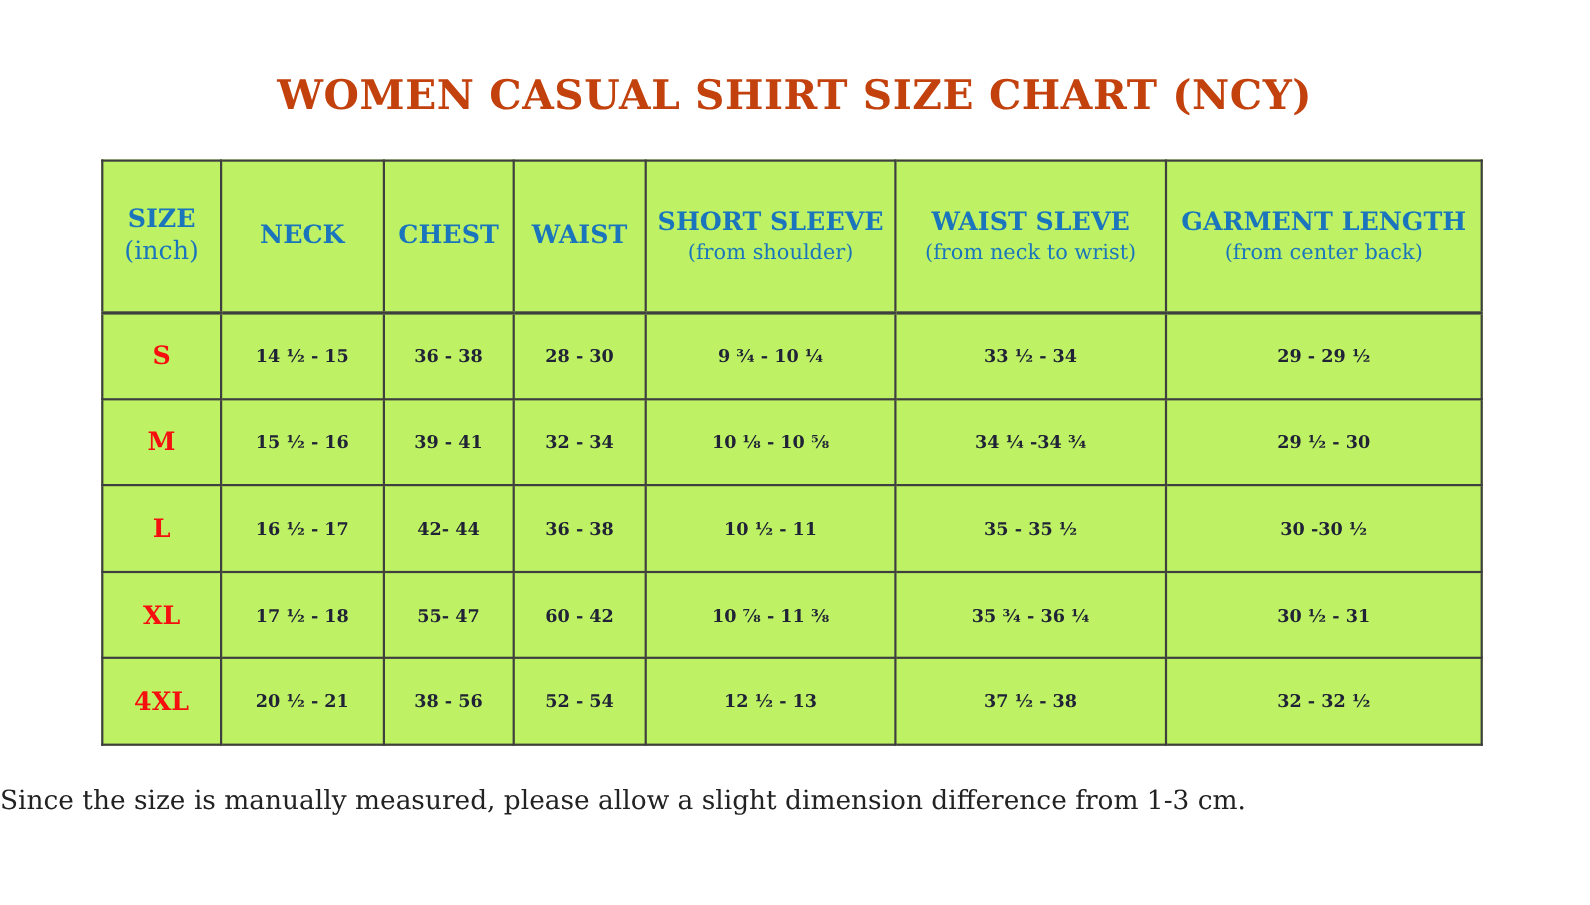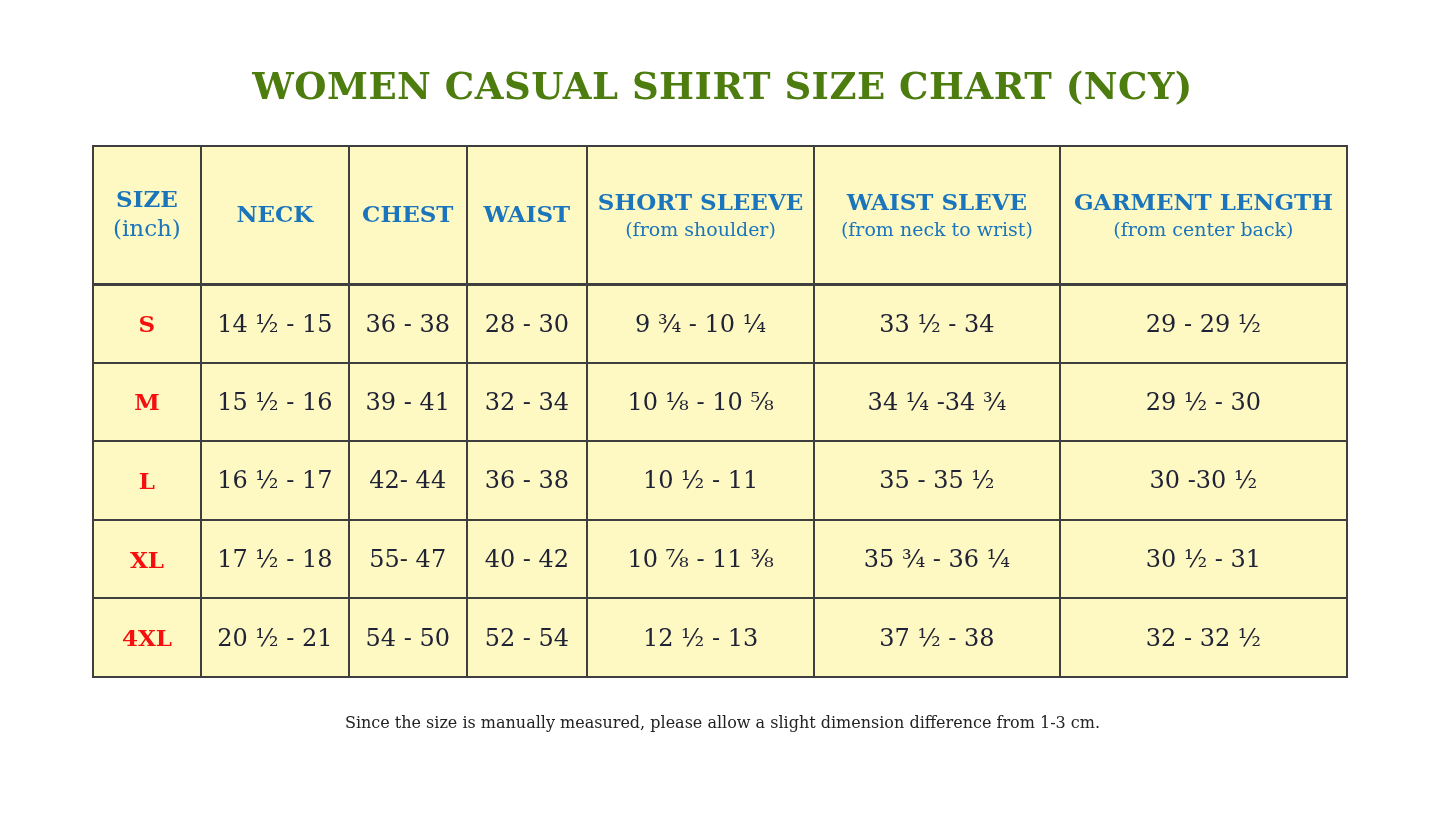--- a/index.html
+++ b/index.html
@@ -15,31 +15,31 @@
   .page-title {
     position: absolute;
     top: 64px;
     left: 0;
     width: 100%;
     margin: 0;
     text-align: center;
     font-size: 37px;
     font-weight: bold;
     letter-spacing: 0.5px;
-    color: #4d7c0f;
+    color: #c2410c;
   }
   table.size-table {
     position: absolute;
     left: 92px;
     top: 145px;
     width: 1256px;
     height: 533px;
     border-collapse: collapse;
     table-layout: fixed;
-    background: #fef9c3;
+    background: #bef264;
   }
   .size-table th, .size-table td {
     border: 2px solid #3f3f3f;
     text-align: center;
     vertical-align: middle;
     padding: 0 2px;
     overflow: hidden;
   }
   .size-table thead th {
     height: 138px;
@@ -50,32 +50,32 @@
   .h-sub  { font-size: 19px; font-weight: normal; line-height: 1.3; }
   .h-sub-large { font-size: 23px; }
   .size-table tbody tr { height: 48px; }
   .size-cell {
     color: #f60f0f;
     font-size: 23px;
     font-weight: bold;
   }
   .val-cell {
     color: #202235;
-    font-size: 24px;
-    font-weight: normal;
+    font-size: 16px;
+    font-weight: bold;
     white-space: nowrap;
   }
   .note {
     position: absolute;
     top: 713px;
     left: 0;
     width: 100%;
     margin: 0;
-    text-align: center;
-    font-size: 16px;
+    text-align: left;
+    font-size: 24px;
     color: #222222;
   }
 </style>
 </head>
 <body>
 
 <h1 class="page-title">WOMEN CASUAL SHIRT SIZE CHART (NCY)</h1>
 
 <table class="size-table">
   <colgroup>
@@ -144,29 +144,29 @@
         <td class="val-cell">42- 44</td>
         <td class="val-cell">36 - 38</td>
         <td class="val-cell">10 ½ - 11</td>
         <td class="val-cell">35 - 35 ½</td>
         <td class="val-cell">30 -30 ½</td>
       </tr>
       <tr>
         <th class="size-cell">XL</th>
         <td class="val-cell">17 ½ - 18</td>
         <td class="val-cell">55- 47</td>
-        <td class="val-cell">40 - 42</td>
+        <td class="val-cell">60 - 42</td>
         <td class="val-cell">10 ⅞ - 11 ⅜</td>
         <td class="val-cell">35 ¾ - 36 ¼</td>
         <td class="val-cell">30 ½ - 31</td>
       </tr>
       <tr>
         <th class="size-cell">4XL</th>
         <td class="val-cell">20 ½ - 21</td>
-        <td class="val-cell">54 - 50</td>
+        <td class="val-cell">38 - 56</td>
         <td class="val-cell">52 - 54</td>
         <td class="val-cell">12 ½ - 13</td>
         <td class="val-cell">37 ½ - 38</td>
         <td class="val-cell">32 - 32 ½</td>
       </tr>
     </tbody>
 </table>
 
 <p class="note">Since the size is manually measured, please allow a slight dimension  difference from 1-3 cm.</p>
 

